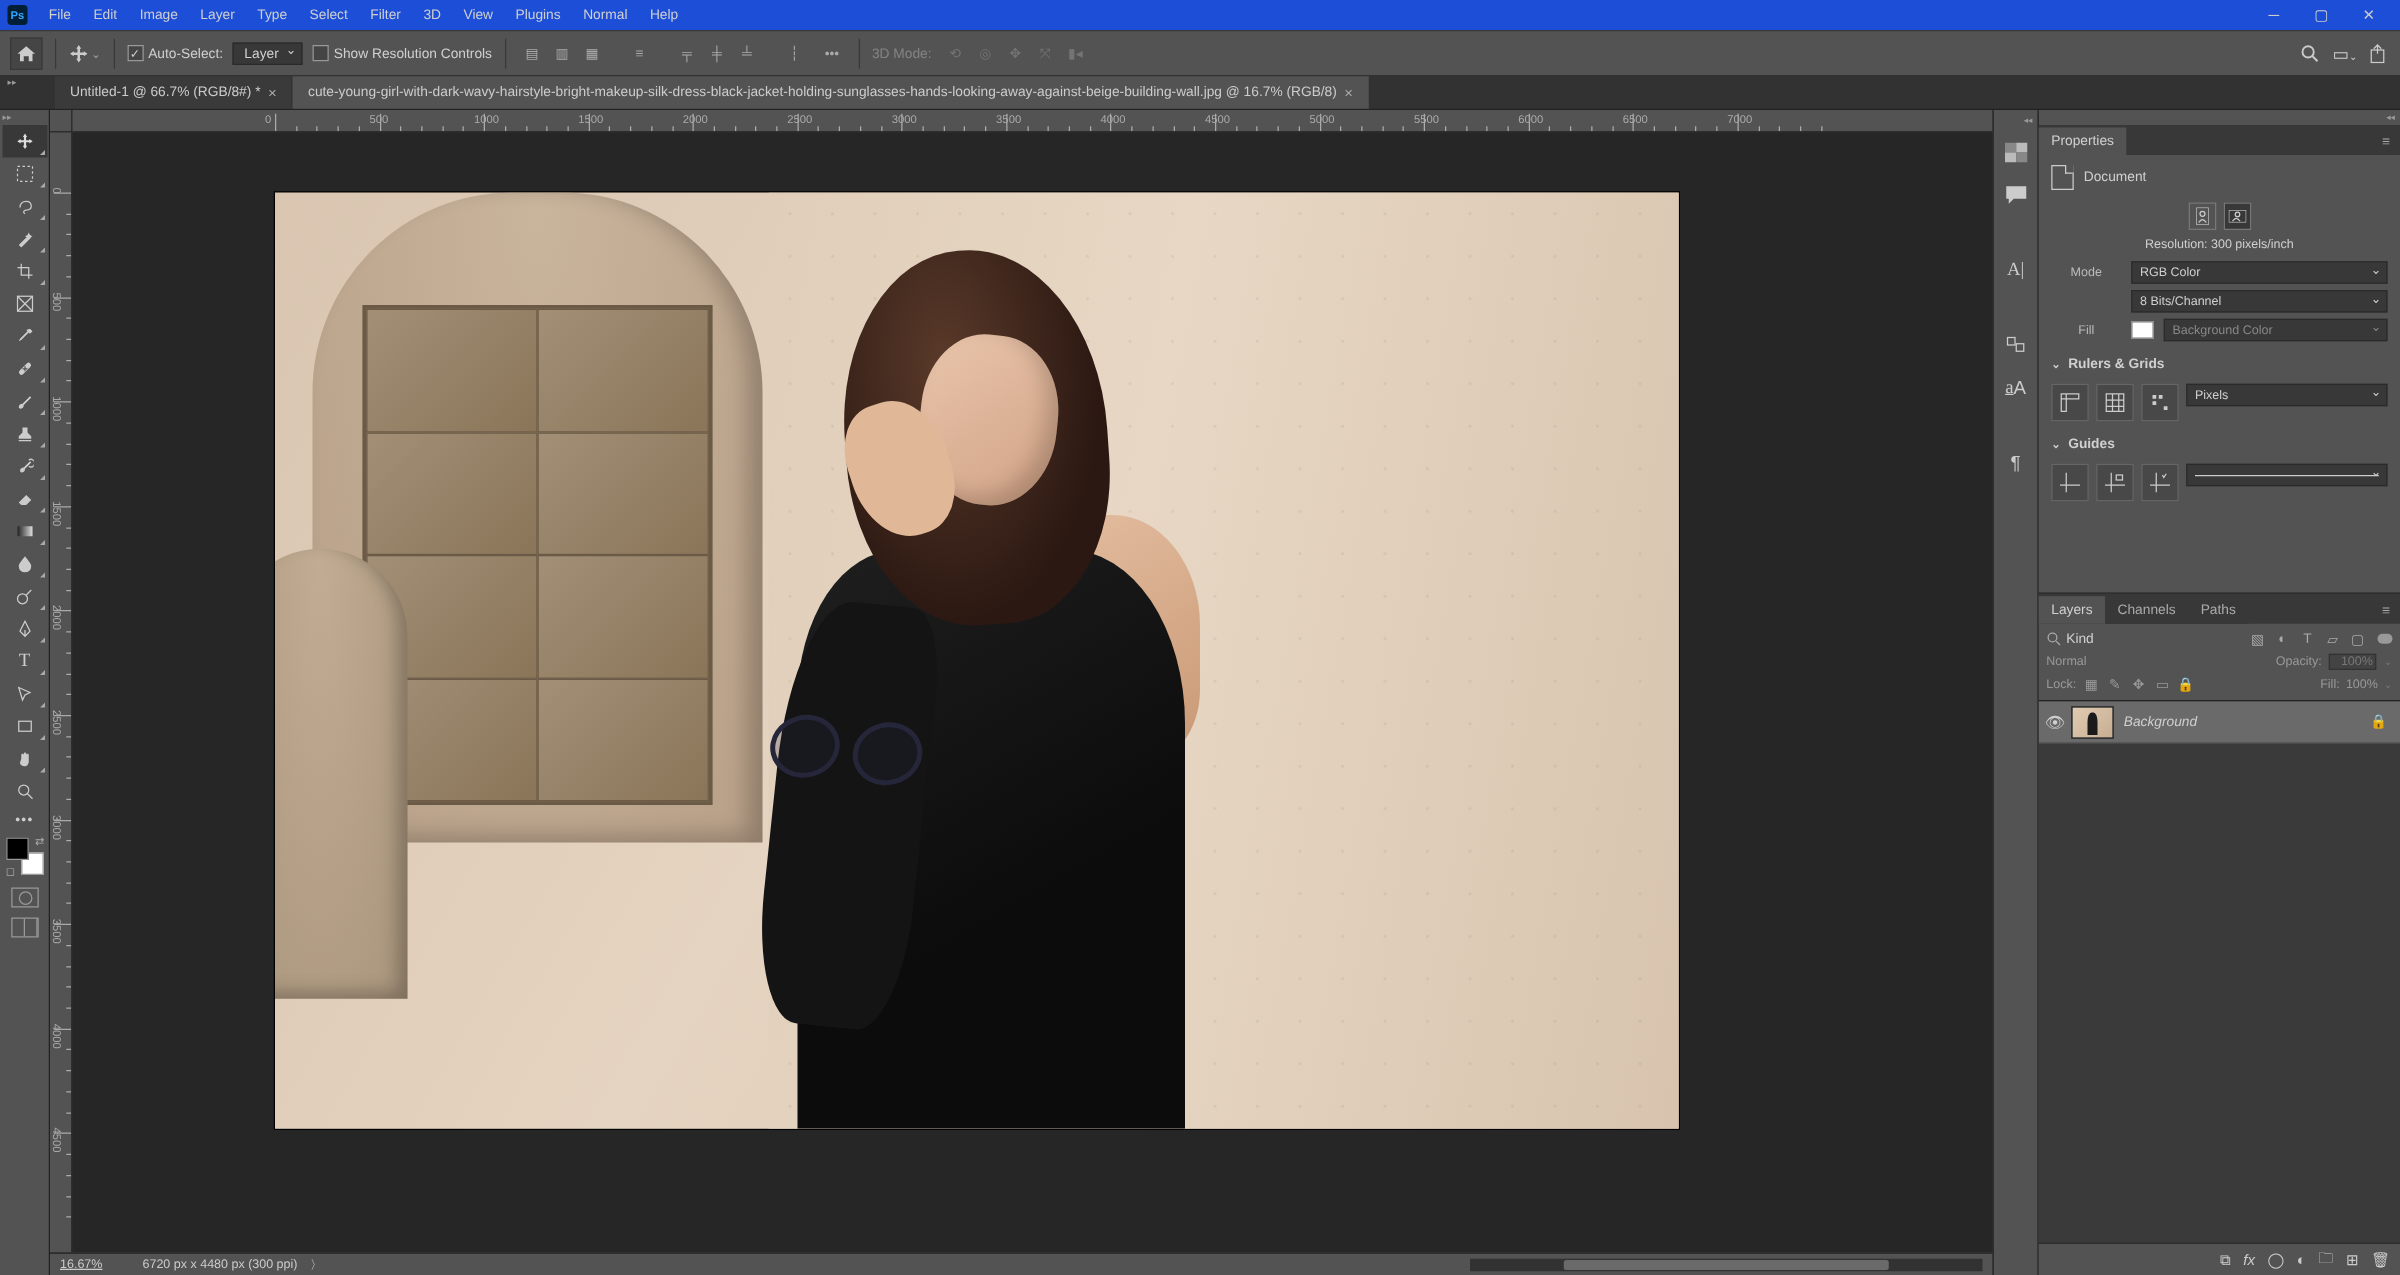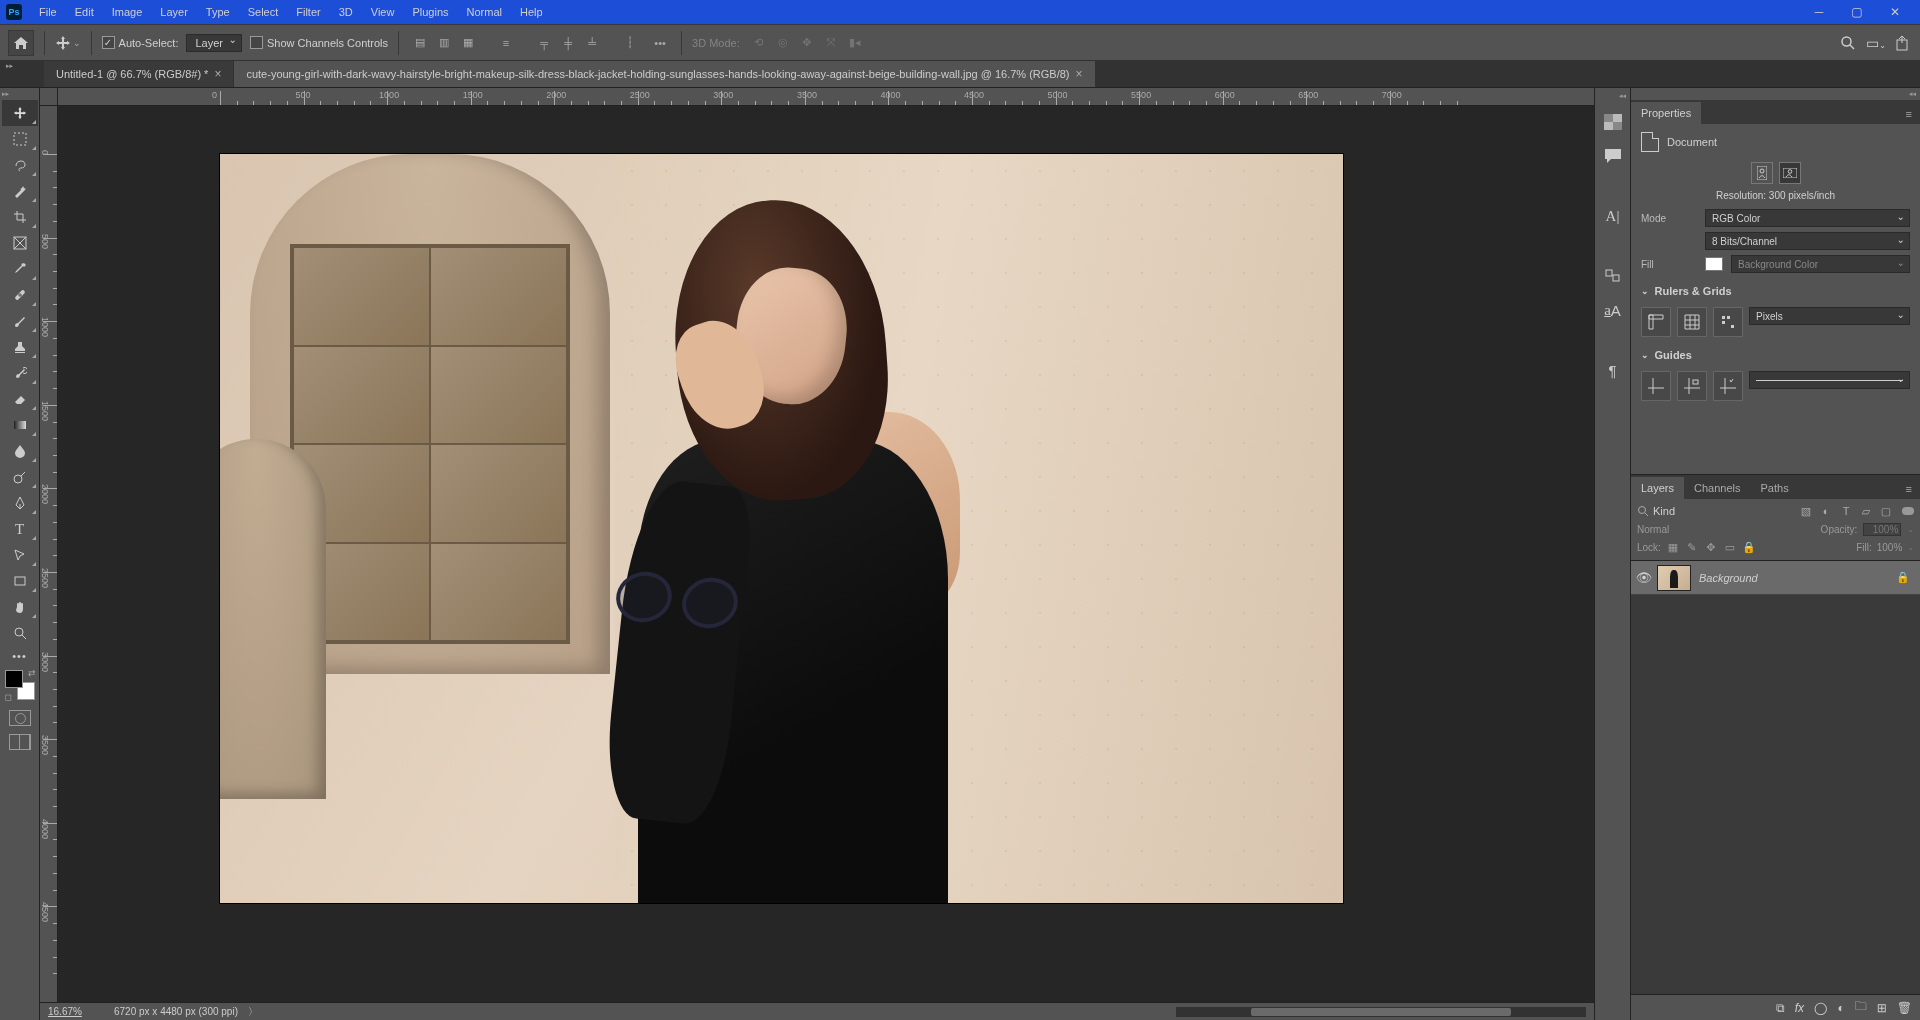--- a/index.html
+++ b/index.html
@@ -102,21 +102,21 @@
 
 .props-body { padding: 8px 10px; flex: none; height: 350px; overflow: hidden; background:#535353; }
 .props-body .doc-row { display: flex; align-items: center; gap: 8px; margin-bottom: 10px; }
 .props-body .doc-icon { width: 18px; height: 20px; border: 1px solid #ccc; position: relative; }
 .props-body .doc-icon::after { content:""; position:absolute; right:-1px; top:-1px; width:6px; height:6px; background:#535353; border-bottom:1px solid #ccc; border-left:1px solid #ccc; }
 .props-body .orient { display: flex; justify-content: center; gap: 6px; margin-bottom: 6px; }
 .props-body .o-btn { width: 22px; height: 22px; border: 1px solid #777; display:flex; align-items:center; justify-content:center; cursor:pointer; }
 .props-body .o-btn.sel { background:#383838; }
 .props-body .res { text-align: center; font-size: 10px; margin-bottom: 8px; }
 .props-body .kv { display: flex; align-items: center; gap: 8px; margin: 5px 0; font-size: 10px; }
-.props-body .kv .k { width: 56px; text-align: left; color: #bbb; }
+.props-body .kv .k { width: 56px; text-align: center; color: #bbb; }
 .props-body .sel-dd { flex: 1; background: #383838; border: 1px solid #2a2a2a; padding: 2px 6px; position: relative; cursor:pointer; font-size:10px; height:18px; line-height:14px; }
 .props-body .sel-dd::after { content:"⌄"; position:absolute; right:4px; top:0; }
 .props-body .fill-sw { width: 18px; height: 14px; background: #fff; border:1px solid #777; }
 .props-body .sect { display:flex; align-items:center; gap:6px; margin:8px -6px 6px; padding:4px 6px; cursor:pointer; font-weight:600; }
 .props-body .sect .chev { font-size:9px; }
 .props-body .row-btns { display:flex; gap:6px; }
 .props-body .sq-btn { width:30px; height:30px; border:1px solid #666; display:flex; align-items:center; justify-content:center; cursor:pointer; background:#484848; }
 .props-body .units { margin-left:auto; }
 .props-body .guide-line { margin-left:auto; width:74px; }
 
@@ -180,21 +180,21 @@
     <span style="font-size:9px;color:#aaa;">⌄</span>
   </div>
   <div class="sep"></div>
   <label class="lbl">
     <span class="chk">✓</span>
     <span>Auto-Select:</span>
   </label>
   <div class="dd">Layer</div>
   <label class="lbl">
     <span class="chk"></span>
-    <span>Show Channels Controls</span>
+    <span>Show Resolution Controls</span>
   </label>
   <div class="sep"></div>
   <div class="align-grp">
     <div class="align-btn">▤</div>
     <div class="align-btn">▥</div>
     <div class="align-btn">▦</div>
     <div class="align-btn mid-sep">≡</div>
     <div class="align-btn mid-sep">╤</div>
     <div class="align-btn">╪</div>
     <div class="align-btn">╧</div>

